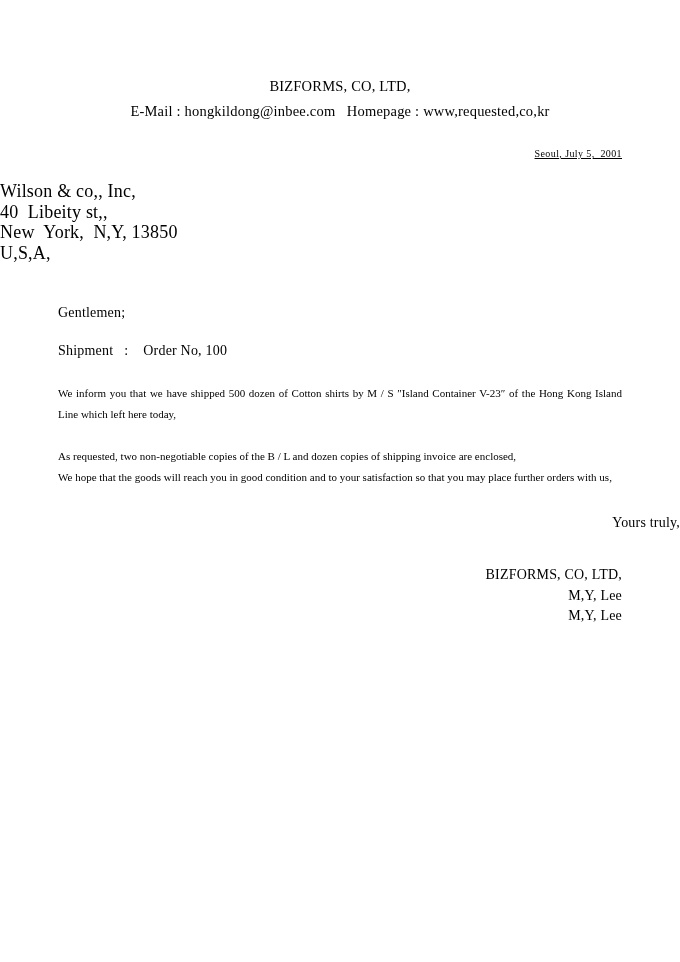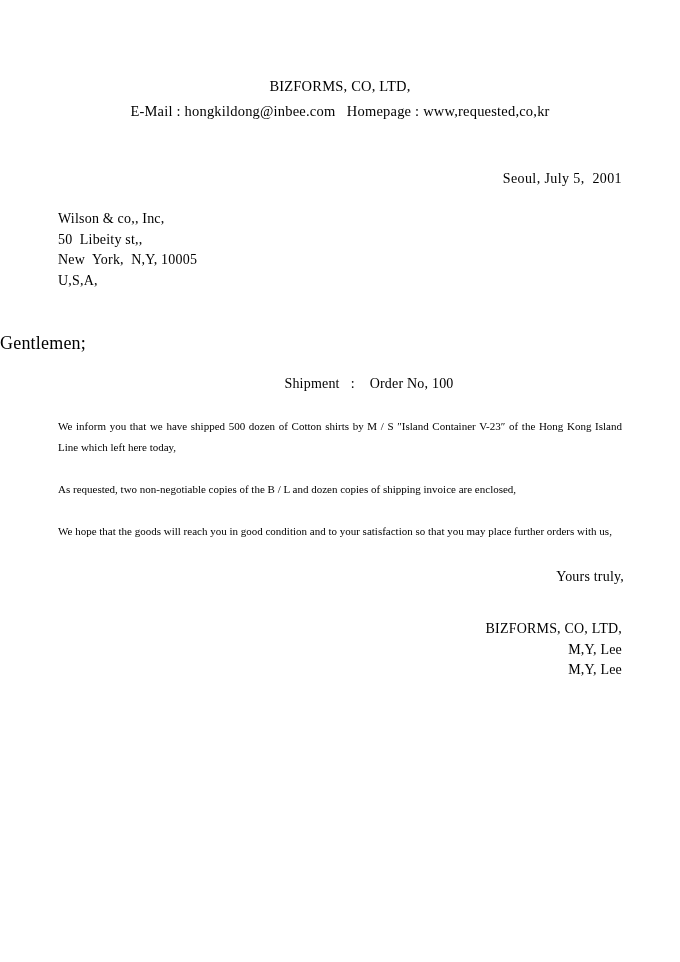--- a/index.html
+++ b/index.html
@@ -24,65 +24,64 @@
     text-align: center;
     margin-top: 74px;
   }
   .letterhead .lh-line {
     font-size: 14.5px;
     line-height: 25px;
     letter-spacing: 0.2px;
     white-space: pre;
   }
   .date-line {
-    margin-top: 47px;
+    margin-top: 24px;
     text-align: right;
     padding-right: 58px;
-    font-size: 14px;
+    font-size: 10px;
     letter-spacing: 0.4px;
     white-space: pre;
+    text-decoration: underline;
   }
   .addressee {
     margin-top: 22px;
-    margin-left: 58px;
-    font-size: 14px;
+    font-size: 18px;
     line-height: 20.5px;
   }
   .addressee div {
     letter-spacing: 0.2px;
     white-space: pre;
   }
   .salutation {
     margin-top: 42px;
-    font-size: 18px;
+    margin-left: 58px;
+    font-size: 14px;
     letter-spacing: 0.2px;
   }
   .subject {
     margin-top: 22px;
     margin-left: 58px;
     font-size: 14px;
     letter-spacing: 0.2px;
     white-space: pre;
-    text-align: center;
   }
   .body-block {
     margin-left: 58px;
     margin-right: 58px;
     font-size: 11px;
     line-height: 21px;
     text-align: justify;
     text-justify: inter-word;
   }
   .para-1 { margin-top: 24px; }
   .para-2 { margin-top: 21px; }
-  .para-3 { margin-top: 21px; }
+  .para-3 { }
   .closing {
     margin-top: 27px;
     text-align: right;
-    padding-right: 56px;
     font-size: 14px;
     letter-spacing: 0.2px;
   }
   .signature-block {
     margin-top: 34px;
     text-align: right;
     padding-right: 58px;
     font-size: 14px;
     line-height: 20.5px;
   }
@@ -98,22 +97,22 @@
 
   <div class="letterhead">
     <div class="lh-line">BIZFORMS, CO, LTD,</div>
     <div class="lh-line">E-Mail : hongkildong@inbee.com   Homepage : www,requested,co,kr</div>
   </div>
 
   <div class="date-line">Seoul, July 5,  2001</div>
 
   <div class="addressee">
     <div>Wilson &amp; co,, Inc,</div>
-    <div>50  Libeity st,,</div>
-    <div>New  York,  N,Y, 10005</div>
+    <div>40  Libeity st,,</div>
+    <div>New  York,  N,Y, 13850</div>
     <div>U,S,A,</div>
   </div>
 
   <div class="salutation">Gentlemen;</div>
 
   <div class="subject">Shipment   :    Order No, 100</div>
 
   <div class="body-block para-1">We  inform  you  that  we  have  shipped  500  dozen  of  Cotton  shirts  by  M / S   ″Island Container V-23″  of  the Hong Kong Island Line which left here today,</div>
   <div class="body-block para-2">As  requested,   two  non-negotiable  copies  of  the  B / L  and  dozen  copies  of  shipping  invoice are enclosed,</div>
   <div class="body-block para-3">We  hope  that  the  goods  will  reach  you  in  good  condition  and  to  your  satisfaction  so  that you may place further orders with us,</div>

